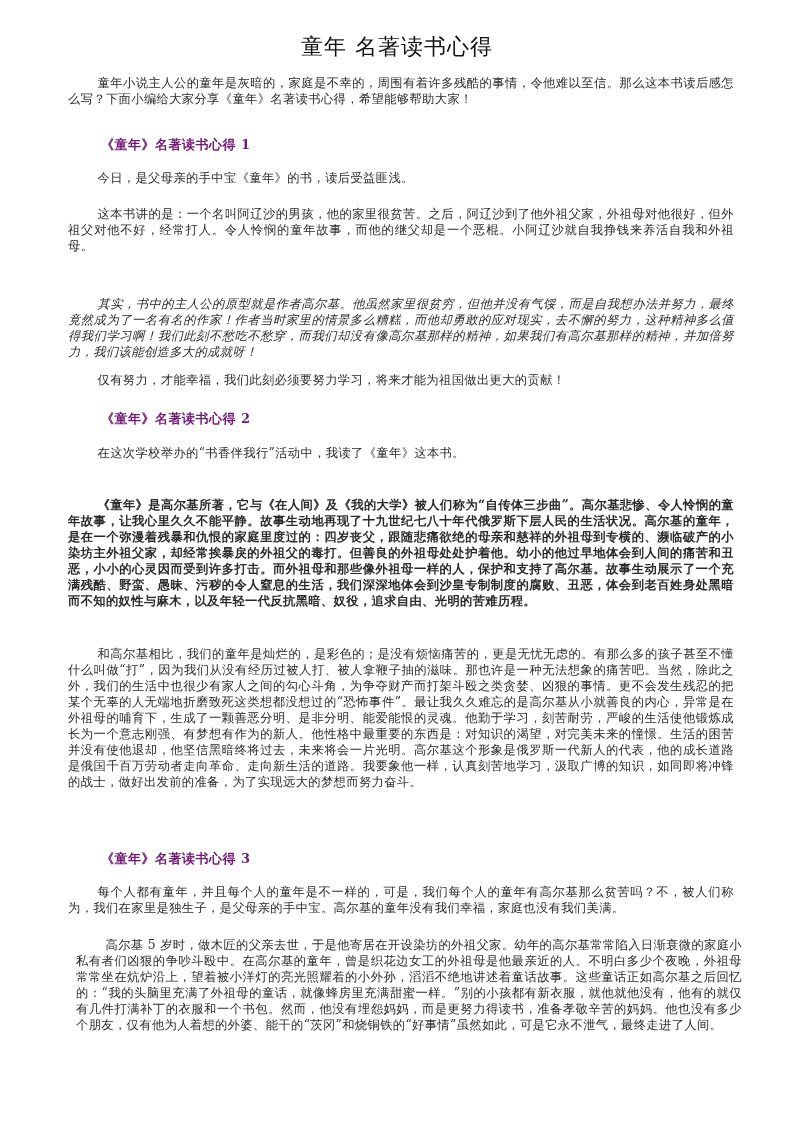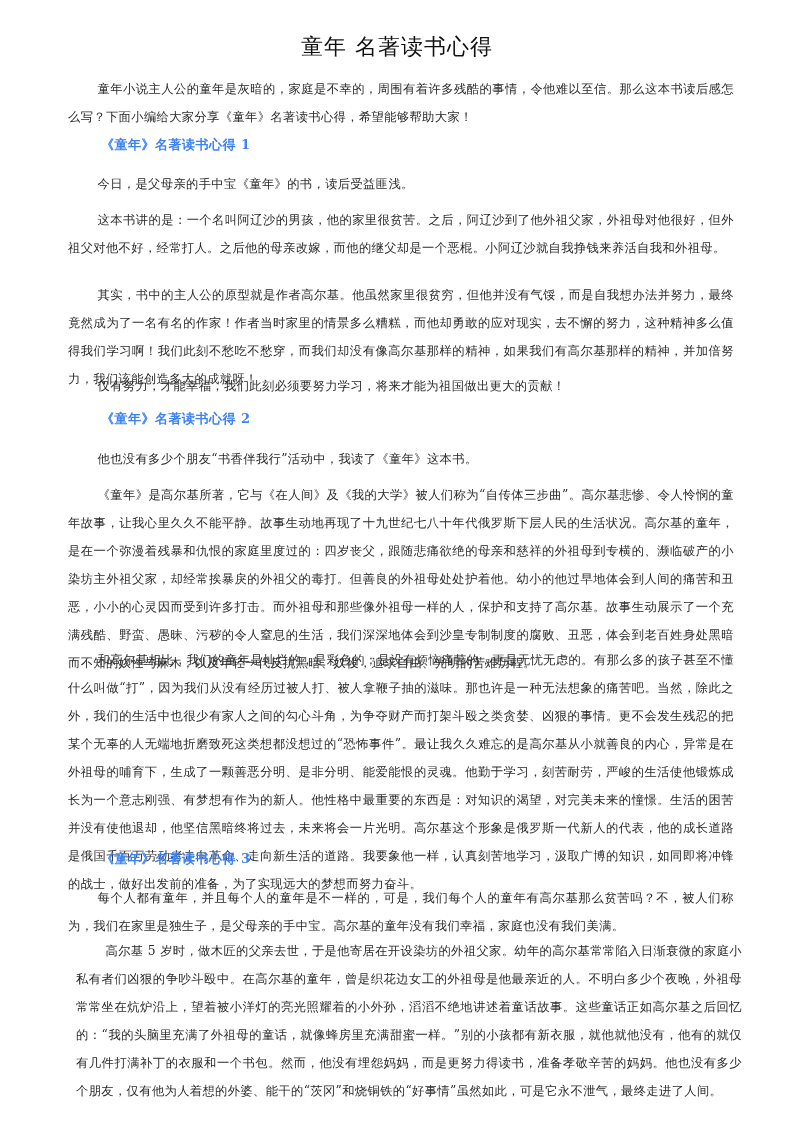--- a/index.html
+++ b/index.html
@@ -9,43 +9,43 @@
       font-family: "DejaVu Serif", "Liberation Serif", serif;
       color: #222222;
     }
     .title {
       position: absolute; left: 0; top: 32px; width: 794px; text-align: center;
       font-family: "DejaVu Sans", "Liberation Sans", sans-serif;
       font-size: 22px; color: #111111; letter-spacing: 1px; margin: 0; font-weight: normal;
     }
     .block { position: absolute; left: 68px; width: 666px; margin: 0; }
     .para {
-      font-size: 12.3px; line-height: 28px; text-indent: 2.4em;
+      font-size: 12.3px; line-height: 16px; text-indent: 2.4em;
       text-align: justify; color: #2a2a2a; letter-spacing: 0.35px;
     }
     .heading {
       position: absolute; left: 101px; margin: 0;
-      font-size: 13px; font-weight: bold; color: #3b82f6; letter-spacing: 0.5px;
+      font-size: 13px; font-weight: bold; color: #701a75; letter-spacing: 0.5px;
     }
   </style>
 </head>
 <body>
 
 <div class="page">
   <h1 class="title">童年 名著读书心得</h1>
 
   <p class="block para" style="top:75px;">童年小说主人公的童年是灰暗的，家庭是不幸的，周围有着许多残酷的事情，令他难以至信。那么这本书读后感怎么写？下面小编给大家分享《童年》名著读书心得，希望能够帮助大家！</p>
 
   <h2 class="heading" style="top:136px;">《童年》名著读书心得 1</h2>
   <p class="block para" style="top:170px;">今日，是父母亲的手中宝《童年》的书，读后受益匪浅。</p>
-  <p class="block para" style="top:206px;">这本书讲的是：一个名叫阿辽沙的男孩，他的家里很贫苦。之后，阿辽沙到了他外祖父家，外祖母对他很好，但外祖父对他不好，经常打人。之后他的母亲改嫁，而他的继父却是一个恶棍。小阿辽沙就自我挣钱来养活自我和外祖母。</p>
-  <p class="block para" style="top:281px;">其实，书中的主人公的原型就是作者高尔基。他虽然家里很贫穷，但他并没有气馁，而是自我想办法并努力，最终竟然成为了一名有名的作家！作者当时家里的情景多么糟糕，而他却勇敢的应对现实，去不懈的努力，这种精神多么值得我们学习啊！我们此刻不愁吃不愁穿，而我们却没有像高尔基那样的精神，如果我们有高尔基那样的精神，并加倍努力，我们该能创造多大的成就呀！</p>
+  <p class="block para" style="top:206px;">这本书讲的是：一个名叫阿辽沙的男孩，他的家里很贫苦。之后，阿辽沙到了他外祖父家，外祖母对他很好，但外祖父对他不好，经常打人。令人怜悯的童年故事，而他的继父却是一个恶棍。小阿辽沙就自我挣钱来养活自我和外祖母。</p>
+  <p class="block para" style="top:296px;font-style:italic;">其实，书中的主人公的原型就是作者高尔基。他虽然家里很贫穷，但他并没有气馁，而是自我想办法并努力，最终竟然成为了一名有名的作家！作者当时家里的情景多么糟糕，而他却勇敢的应对现实，去不懈的努力，这种精神多么值得我们学习啊！我们此刻不愁吃不愁穿，而我们却没有像高尔基那样的精神，如果我们有高尔基那样的精神，并加倍努力，我们该能创造多大的成就呀！</p>
   <p class="block para" style="top:372px;">仅有努力，才能幸福，我们此刻必须要努力学习，将来才能为祖国做出更大的贡献！</p>
 
   <h2 class="heading" style="top:410px;">《童年》名著读书心得 2</h2>
-  <p class="block para" style="top:445px;">他也没有多少个朋友“书香伴我行”活动中，我读了《童年》这本书。</p>
-  <p class="block para" style="top:481px;">《童年》是高尔基所著，它与《在人间》及《我的大学》被人们称为“自传体三步曲”。高尔基悲惨、令人怜悯的童年故事，让我心里久久不能平静。故事生动地再现了十九世纪七八十年代俄罗斯下层人民的生活状况。高尔基的童年，是在一个弥漫着残暴和仇恨的家庭里度过的：四岁丧父，跟随悲痛欲绝的母亲和慈祥的外祖母到专横的、濒临破产的小染坊主外祖父家，却经常挨暴戾的外祖父的毒打。但善良的外祖母处处护着他。幼小的他过早地体会到人间的痛苦和丑恶，小小的心灵因而受到许多打击。而外祖母和那些像外祖母一样的人，保护和支持了高尔基。故事生动展示了一个充满残酷、野蛮、愚昧、污秽的令人窒息的生活，我们深深地体会到沙皇专制制度的腐败、丑恶，体会到老百姓身处黑暗而不知的奴性与麻木，以及年轻一代反抗黑暗、奴役，追求自由、光明的苦难历程。</p>
+  <p class="block para" style="top:445px;">在这次学校举办的“书香伴我行”活动中，我读了《童年》这本书。</p>
+  <p class="block para" style="top:497px;font-weight:bold;">《童年》是高尔基所著，它与《在人间》及《我的大学》被人们称为“自传体三步曲”。高尔基悲惨、令人怜悯的童年故事，让我心里久久不能平静。故事生动地再现了十九世纪七八十年代俄罗斯下层人民的生活状况。高尔基的童年，是在一个弥漫着残暴和仇恨的家庭里度过的：四岁丧父，跟随悲痛欲绝的母亲和慈祥的外祖母到专横的、濒临破产的小染坊主外祖父家，却经常挨暴戾的外祖父的毒打。但善良的外祖母处处护着他。幼小的他过早地体会到人间的痛苦和丑恶，小小的心灵因而受到许多打击。而外祖母和那些像外祖母一样的人，保护和支持了高尔基。故事生动展示了一个充满残酷、野蛮、愚昧、污秽的令人窒息的生活，我们深深地体会到沙皇专制制度的腐败、丑恶，体会到老百姓身处黑暗而不知的奴性与麻木，以及年轻一代反抗黑暗、奴役，追求自由、光明的苦难历程。</p>
   <p class="block para" style="top:646px;">和高尔基相比，我们的童年是灿烂的，是彩色的；是没有烦恼痛苦的，更是无忧无虑的。有那么多的孩子甚至不懂什么叫做“打”，因为我们从没有经历过被人打、被人拿鞭子抽的滋味。那也许是一种无法想象的痛苦吧。当然，除此之外，我们的生活中也很少有家人之间的勾心斗角，为争夺财产而打架斗殴之类贪婪、凶狠的事情。更不会发生残忍的把某个无辜的人无端地折磨致死这类想都没想过的“恐怖事件”。最让我久久难忘的是高尔基从小就善良的内心，异常是在外祖母的哺育下，生成了一颗善恶分明、是非分明、能爱能恨的灵魂。他勤于学习，刻苦耐劳，严峻的生活使他锻炼成长为一个意志刚强、有梦想有作为的新人。他性格中最重要的东西是：对知识的渴望，对完美未来的憧憬。生活的困苦并没有使他退却，他坚信黑暗终将过去，未来将会一片光明。高尔基这个形象是俄罗斯一代新人的代表，他的成长道路是俄国千百万劳动者走向革命、走向新生活的道路。我要象他一样，认真刻苦地学习，汲取广博的知识，如同即将冲锋的战士，做好出发前的准备，为了实现远大的梦想而努力奋斗。</p>
 
   <h2 class="heading" style="top:850px;">《童年》名著读书心得 3</h2>
   <p class="block para" style="top:884px;">每个人都有童年，并且每个人的童年是不一样的，可是，我们每个人的童年有高尔基那么贫苦吗？不，被人们称为，我们在家里是独生子，是父母亲的手中宝。高尔基的童年没有我们幸福，家庭也没有我们美满。</p>
   <p class="block para" style="top:937px;margin-left:8px;">高尔基 5 岁时，做木匠的父亲去世，于是他寄居在开设染坊的外祖父家。幼年的高尔基常常陷入日渐衰微的家庭小私有者们凶狠的争吵斗殴中。在高尔基的童年，曾是织花边女工的外祖母是他最亲近的人。不明白多少个夜晚，外祖母常常坐在炕炉沿上，望着被小洋灯的亮光照耀着的小外孙，滔滔不绝地讲述着童话故事。这些童话正如高尔基之后回忆的：“我的头脑里充满了外祖母的童话，就像蜂房里充满甜蜜一样。”别的小孩都有新衣服，就他就他没有，他有的就仅有几件打满补丁的衣服和一个书包。然而，他没有埋怨妈妈，而是更努力得读书，准备孝敬辛苦的妈妈。他也没有多少个朋友，仅有他为人着想的外婆、能干的“茨冈”和烧铜铁的“好事情”虽然如此，可是它永不泄气，最终走进了人间。</p>
 </div>
 
 </body></html>

